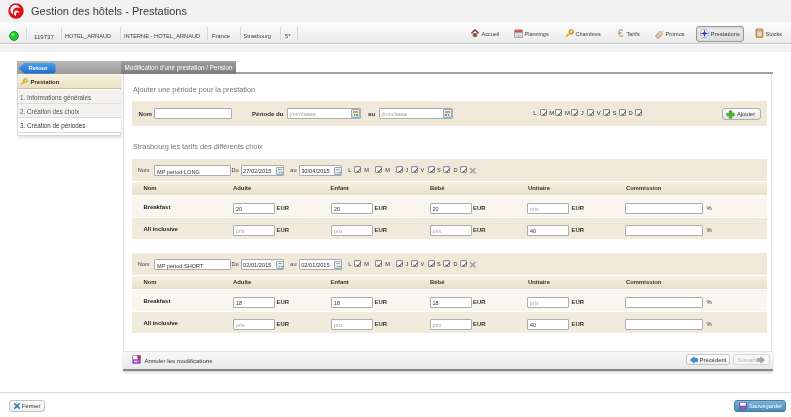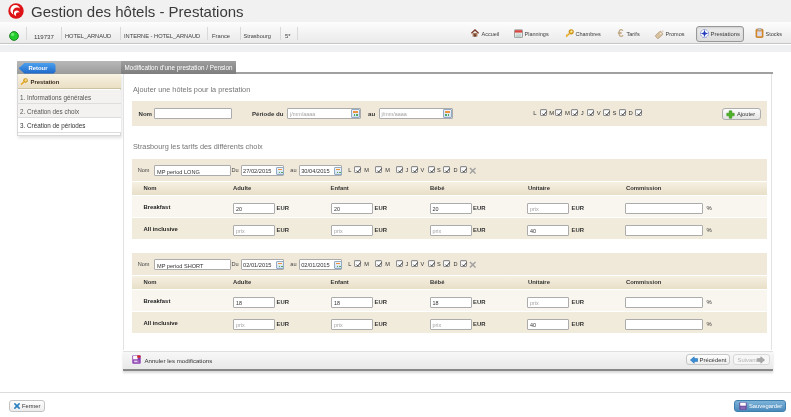--- a/index.html
+++ b/index.html
@@ -17,21 +17,21 @@
 .hsep{position:absolute;background:#d9d9d9;width:1px;top:27px;height:13px;}
 </style></head><body>
 <div class="abs" style="left:0;top:0;width:791px;height:22px;background:#f2f1f1;"></div>
 <svg class="abs" style="left:8px;top:3px;" width="16" height="16" viewBox="0 0 16 16">
 <circle cx="8" cy="8" r="7.7" fill="#dd1217"></circle>
 <circle cx="7.3" cy="6.9" r="4.9" fill="#fff"></circle>
 <circle cx="9.3" cy="8.9" r="4.5" fill="#dd1217"></circle>
 <circle cx="8.7" cy="10.3" r="2.7" fill="#fff"></circle>
 <circle cx="10.4" cy="11.7" r="2.5" fill="#dd1217"></circle>
 </svg>
-<div class="t" style="left:31px;top:5.5px;font-size:15px;line-height:11.5px;color:#3a3a3a;">Gestion des hôtels - Prestations</div>
+<div class="t" style="left:31px;top:5.5px;font-size:11px;line-height:11.5px;color:#3a3a3a;">Gestion des hôtels - Prestations</div>
 <div class="abs" style="left:0;top:22px;width:791px;height:22px;background:linear-gradient(#fdfdfd,#eaeaea);border-bottom:1px solid #c6c6c6;"></div>
 <svg class="abs" style="left:9px;top:31px;" width="10" height="10" viewBox="0 0 10 10">
 <circle cx="5" cy="5" r="4.4" fill="#22cc2b"></circle>
 <circle cx="5" cy="5" r="4.4" fill="none" stroke="#1a7a1e" stroke-width="0.9"></circle>
 <circle cx="3.6" cy="3.4" r="1.7" fill="#7bee7d" opacity="0.8"></circle>
 </svg>
 <div class="t" style="left:34px;top:32.5px;font-size:6.1px;line-height:8.1px;color:#3c3c3c;">119737</div>
 <div class="t" style="left:65px;top:32.5px;font-size:5.7px;line-height:7.7px;color:#3c3c3c;">HOTEL_ARNAUD</div>
 <div class="t" style="left:124px;top:32.5px;font-size:5.7px;line-height:7.7px;color:#3c3c3c;">INTERNE - HOTEL_ARNAUD</div>
 <div class="t" style="left:212px;top:32.5px;font-size:5.8px;line-height:7.8px;color:#3c3c3c;">France</div>
@@ -101,21 +101,21 @@
 <path d="M4.8 4.2 L1.2 7.8 M2.2 6.8 L1.2 5.8 M3.4 5.6 L2.6 4.8" stroke="#e8aa28" stroke-width="1.3" fill="none"></path>
 </svg>
 <div class="t" style="left:30.5px;top:79px;font-size:5.9px;line-height:7.9px;color:#38281a;font-weight:bold;">Prestation</div>
 <div class="abs" style="left:17.5px;top:89.5px;width:103px;height:14.4px;background:#f3f2f0;border-bottom:1px solid #ddd;"></div>
 <div class="t" style="left:20px;top:93.5px;font-size:6.3px;line-height:8.3px;color:#555;">1. Informations générales</div>
 <div class="abs" style="left:17.5px;top:103.9px;width:103px;height:14.4px;background:#f3f2f0;border-bottom:1px solid #ddd;"></div>
 <div class="t" style="left:20px;top:107.9px;font-size:6.3px;line-height:8.3px;color:#555;">2. Création des choix</div>
 <div class="abs" style="left:17.5px;top:118.30000000000001px;width:103px;height:14.4px;background:#fff;border-bottom:1px solid #ddd;"></div>
 <div class="t" style="left:20px;top:122.30000000000001px;font-size:6.3px;line-height:8.3px;color:#333;">3. Création de périodes</div>
 <div class="abs" style="left:123px;top:74px;width:649px;height:276px;background:#fff;border-left:1px solid #e2e2e2;border-right:1px solid #e2e2e2;"></div>
-<div class="t" style="left:133px;top:85px;font-size:7.3px;line-height:9.3px;color:#757575;">Ajouter une hôtels pour la prestation</div>
+<div class="t" style="left:133px;top:85px;font-size:7.3px;line-height:9.3px;color:#757575;">Ajouter une période pour la prestation</div>
 <div class="t" style="left:133px;top:142px;font-size:7.3px;line-height:9.3px;color:#757575;">Strasbourg les tarifs des différents choix</div>
 <div class="beige" style="left:132px;top:101px;width:634.5px;height:24.5px;"></div>
 <div class="t" style="left:138.5px;top:109.5px;font-size:6.1px;line-height:8.1px;color:#333;font-weight:bold;">Nom</div>
 <div class="inp" style="left:153.5px;top:108px;width:78px;height:11px;"></div>
 <div class="t" style="left:252px;top:109.5px;font-size:6.1px;line-height:8.1px;color:#333;font-weight:bold;">Période du</div>
 <div class="inp ph" style="left:287px;top:108px;width:74px;height:11px;">j/mm/aaaa</div>
 <span class="calbtn" style="left:351px;top:109px;width:9px;height:9px;">
     <span class="bar"></span>
     <span class="d1"></span>
     <span class="d2"></span>

